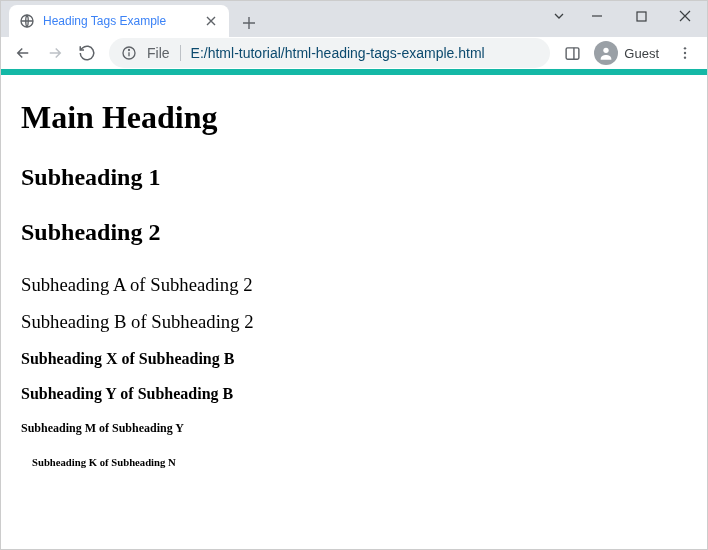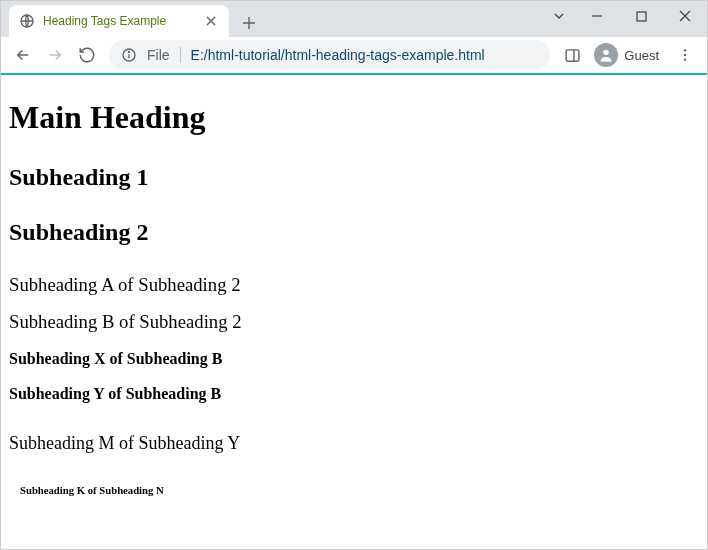--- a/index.html
+++ b/index.html
@@ -36,21 +36,21 @@
     .tab-favicon {
       width: 16px;
       height: 16px;
       display: flex;
       align-items: center;
       justify-content: center;
       color: #5f6368;
     }
     .tab-title {
       font-size: 12px;
-      color: #4d7c0f;
+      color: #3b82f6;
       flex: 1;
       white-space: nowrap;
       overflow: hidden;
       text-overflow: ellipsis;
     }
     .tab-close {
       width: 16px;
       height: 16px;
       display: flex;
       align-items: center;
@@ -86,21 +86,21 @@
       align-items: center;
       justify-content: center;
       color: #3c4043;
       cursor: pointer;
     }
     .wc-chevron { width: 32px; }
     
     .toolbar {
       height: 38px;
       background: #fff;
-      border-bottom: 2px solid #14b8a6;
+      border-bottom: 6px solid #14b8a6;
       display: flex;
       align-items: center;
       padding: 0 6px;
       gap: 0;
     }
     .nav-btn {
       width: 32px;
       height: 32px;
       display: flex;
       align-items: center;
@@ -176,30 +176,30 @@
       justify-content: center;
       color: #fff;
     }
     .profile-label {
       font-size: 13px;
       color: #3c4043;
       text-align: center;
     }
     
     .content {
-      padding: 6px 8px;
+      padding: 6px 20px;
       background: #fff;
       font-family: "Times New Roman", Times, serif;
       color: #000;
     }
     .content h1 { font-size: 32px; margin: 18px 0; font-weight: bold; }
     .content h2 { font-size: 24px; margin: 28px 0; font-weight: bold; }
     .content h3 { font-size: 18.7px; margin: 15px 0; font-weight: normal; }
     .content h4 { font-size: 16px; margin: 17px 0; font-weight: bold; }
-    .content h5 { font-size: 18px; margin: 30px 0; font-weight: normal; }
+    .content h5 { font-size: 12px; margin: 18px 0; font-weight: bold; }
     .content h6 { font-size: 10.7px; margin: 20px 11px; font-weight: bold; }
   </style>
 </head>
 <body>
 
 <div class="titlebar">
   <div class="tab">
     <span class="tab-favicon">
       <svg width="16" height="16" viewBox="0 0 24 24" fill="none" stroke="currentColor" stroke-width="2">
           <circle cx="12" cy="12" r="9"></circle>

